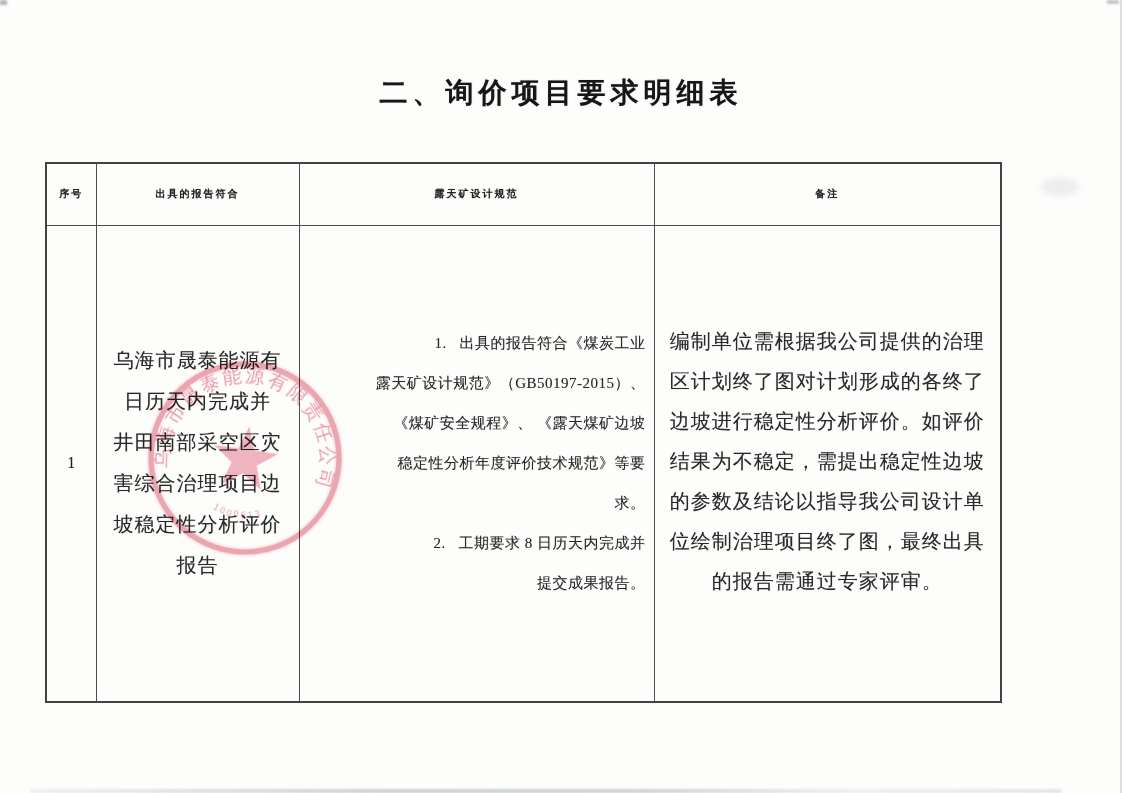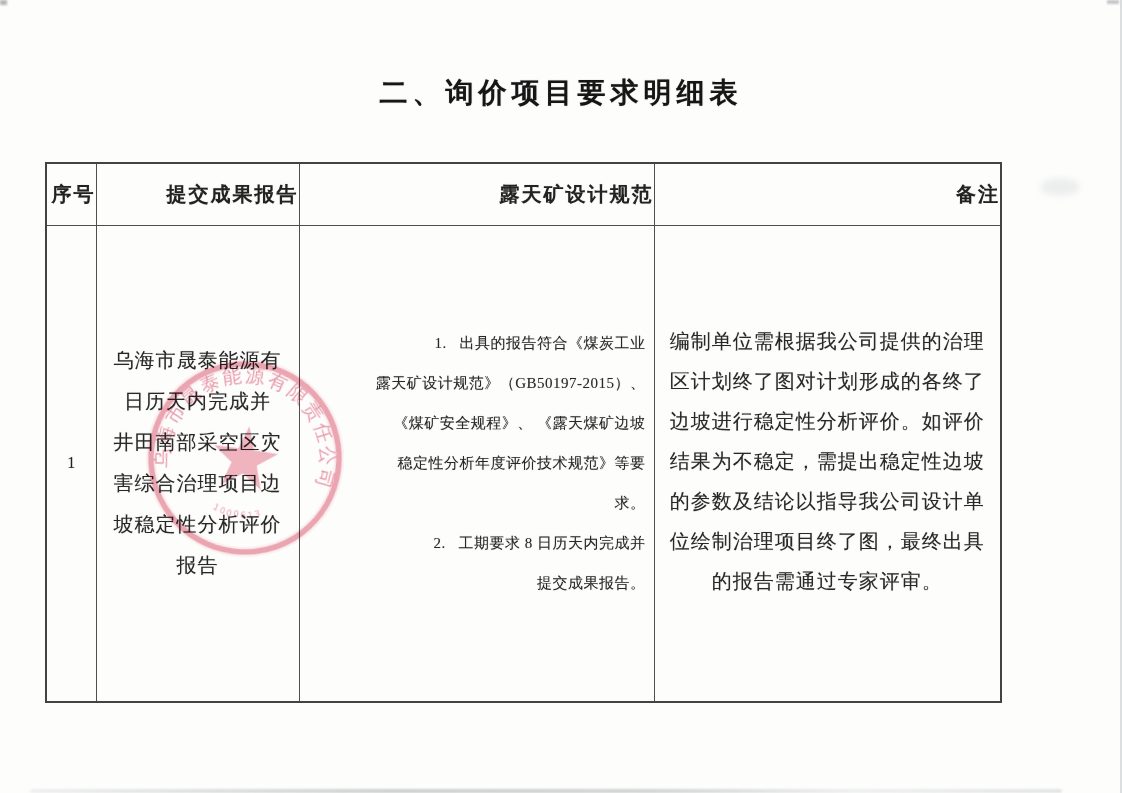--- a/index.html
+++ b/index.html
@@ -28,22 +28,22 @@
     background:transparent;
   }
   table.req-table th, table.req-table td {
     border:1.4px solid #4e4e4e;
     vertical-align:middle;
     text-shadow:0 0 1px rgba(60,60,60,.35);
   }
   table.req-table { border:2px solid #434343; }
   tr.head-row { height:62px; }
   th.hcell {
-    font-size:20px; font-weight:600; letter-spacing:2px;
-    color:#222; text-align:right;
+    font-size:10px; font-weight:600; letter-spacing:2px;
+    color:#222; text-align:center;
   }
   td.cell-index {
     text-align:center; font-size:16px; color:#222;
   }
   td.cell-service { text-align:center; }
   .service-text {
     white-space:pre-line;
     font-size:20px; line-height:41px; letter-spacing:1px;
     color:#282828; text-align:center;
   }
@@ -106,21 +106,21 @@
   <table class="req-table">
     <colgroup>
       <col style="width:50px">
       <col style="width:203px">
       <col style="width:355px">
       <col style="width:347px">
     </colgroup>
     <thead>
       <tr class="head-row">
         <th class="hcell">序号</th>
-        <th class="hcell">提交成果报告</th>
+        <th class="hcell">出具的报告符合</th>
         <th class="hcell">露天矿设计规范</th>
         <th class="hcell">备注</th>
       </tr>
     </thead>
     <tbody>
       <tr>
         <td class="cell-index">1</td>
         <td class="cell-service">
           <div class="service-text">乌海市晟泰能源有
 日历天内完成并

